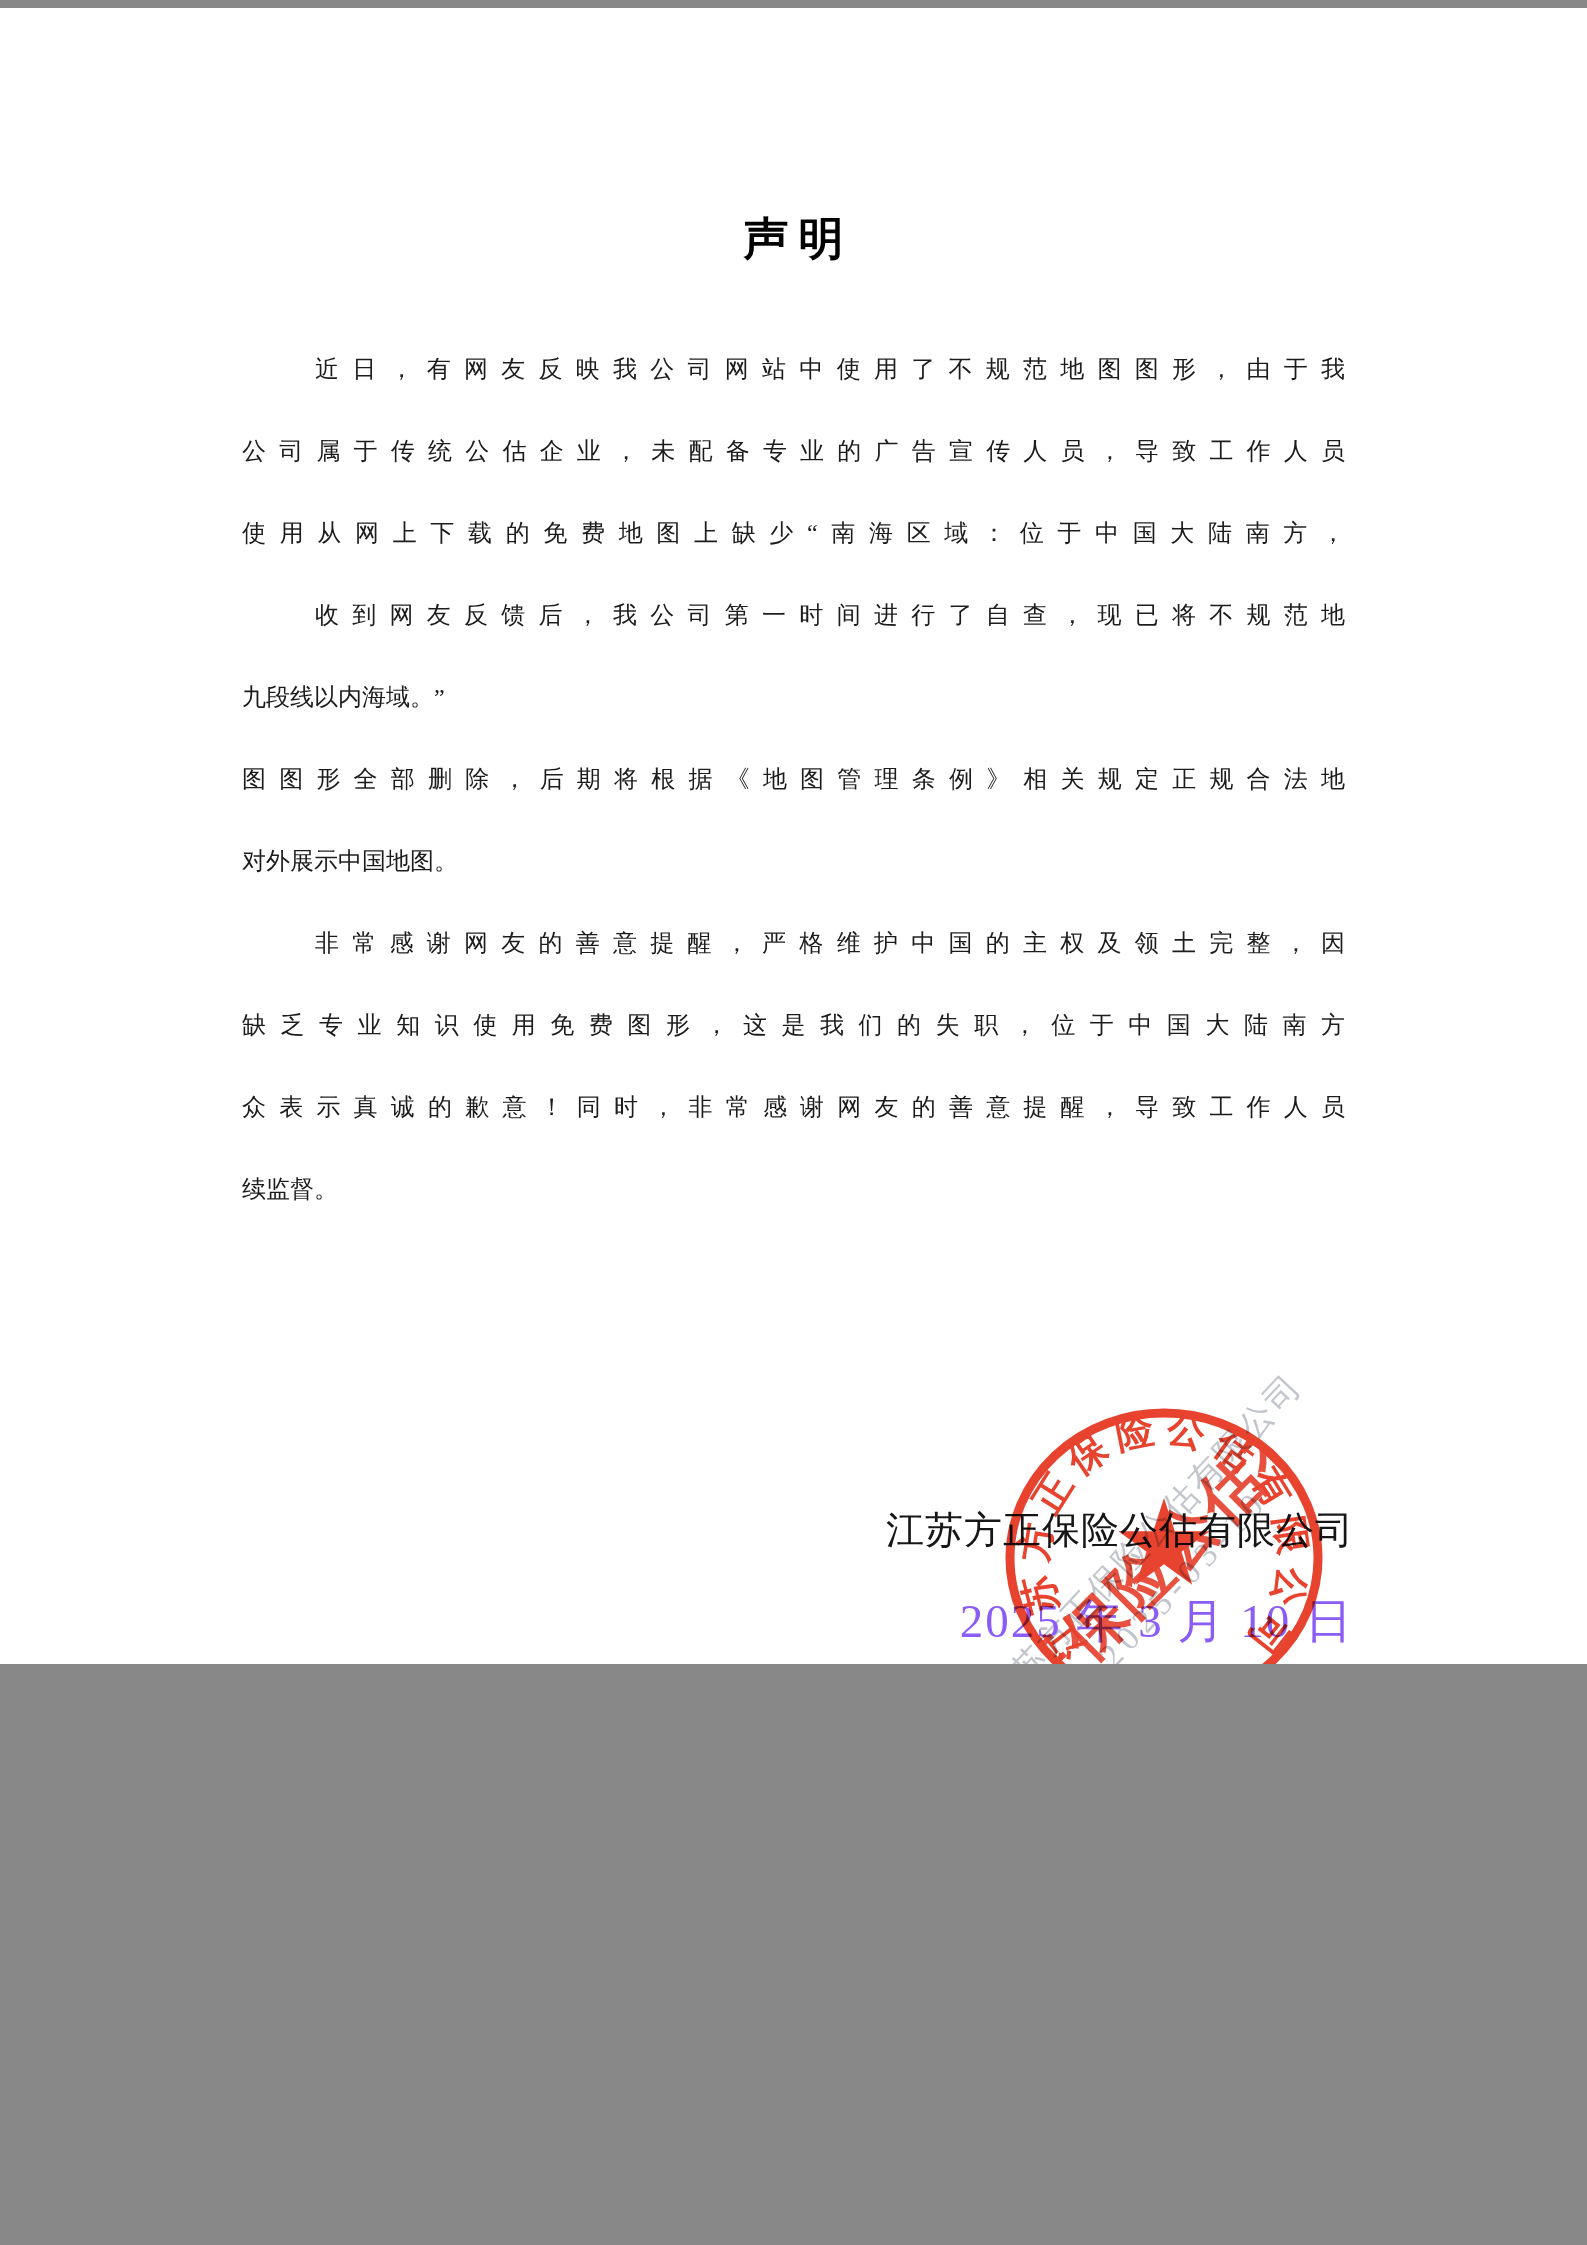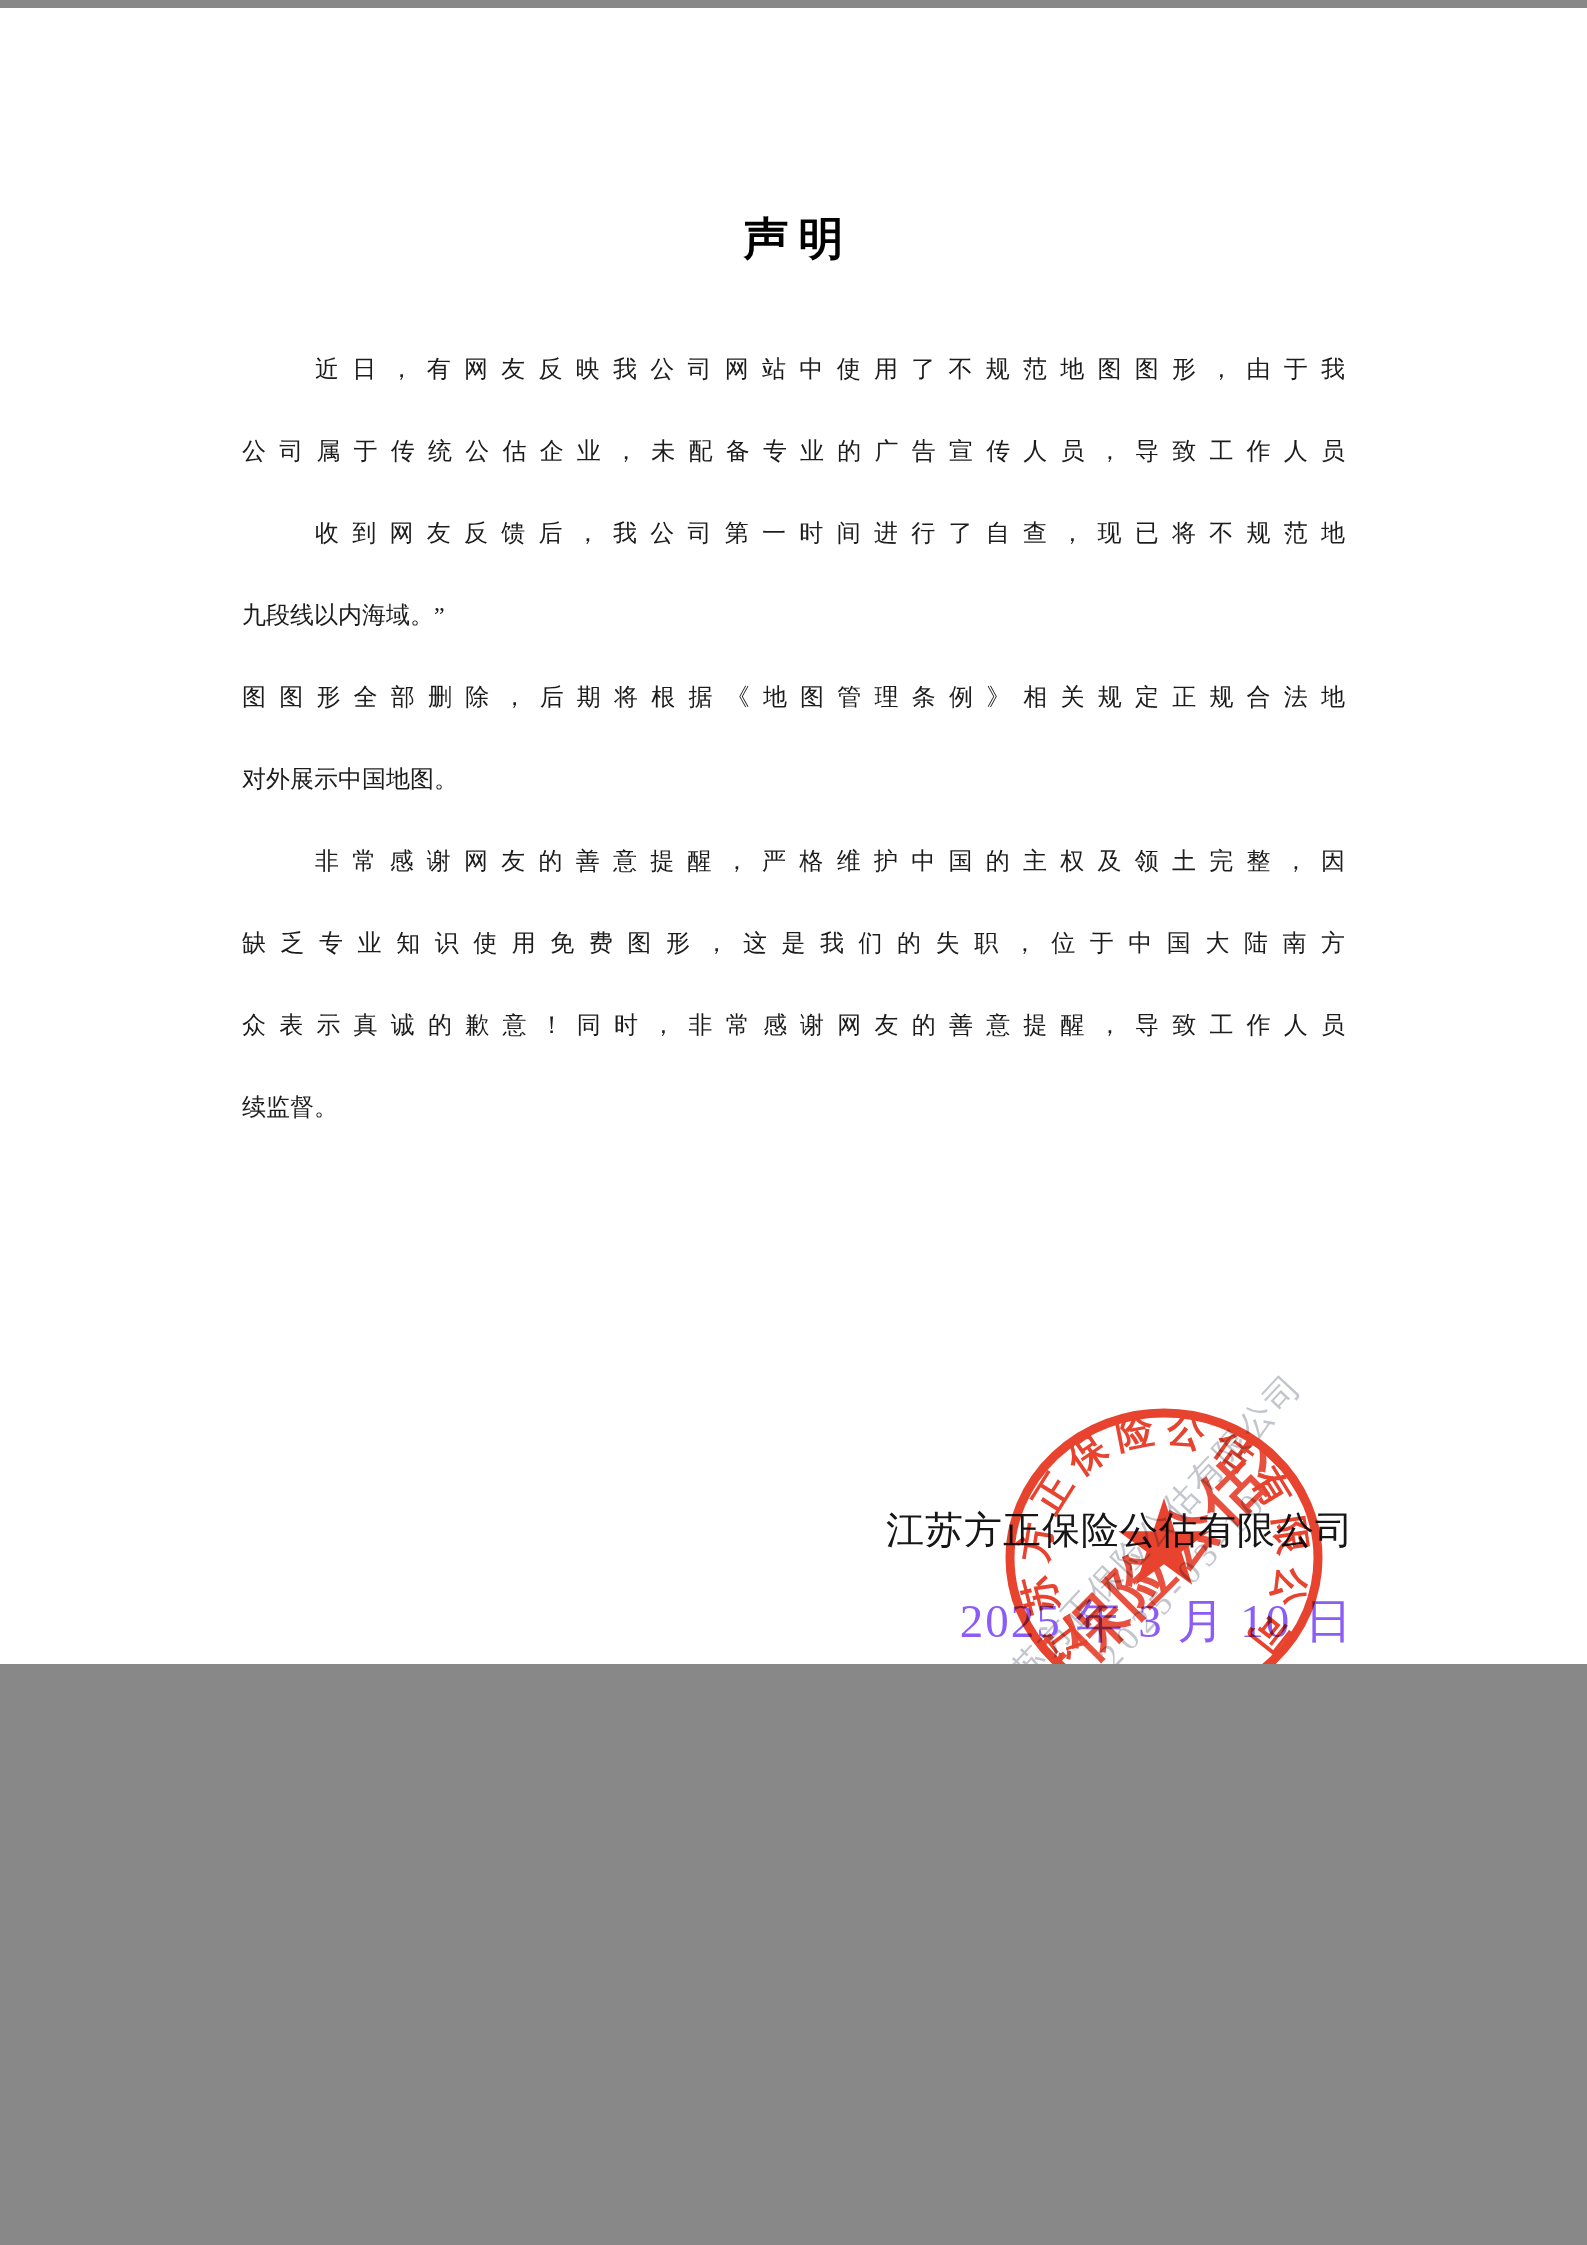--- a/index.html
+++ b/index.html
@@ -99,20 +99,21 @@
 </head>
 <body>
 
 <div class="page">
 
   <div class="doc-title">声明</div>
 
   <div class="body-text">
       <div class="body-line indent">近日，有网友反映我公司网站中使用了不规范地图图形，由于我</div>
       <div class="body-line">公司属于传统公估企业，未配备专业的广告宣传人员，导致工作人员</div>
+      <div class="body-line">使用从网上下载的免费地图上缺少“南海区域：位于中国大陆南方，</div>
       <div class="body-line indent">收到网友反馈后，我公司第一时间进行了自查，现已将不规范地</div>
       <div class="body-line last">九段线以内海域。”</div>
       <div class="body-line">图图形全部删除，后期将根据《地图管理条例》相关规定正规合法地</div>
       <div class="body-line last">对外展示中国地图。</div>
       <div class="body-line indent">非常感谢网友的善意提醒，严格维护中国的主权及领土完整，因</div>
       <div class="body-line">缺乏专业知识使用免费图形，这是我们的失职，位于中国大陆南方</div>
       <div class="body-line">众表示真诚的歉意！同时，非常感谢网友的善意提醒，导致工作人员</div>
       <div class="body-line last">续监督。</div>
     </div>
 

